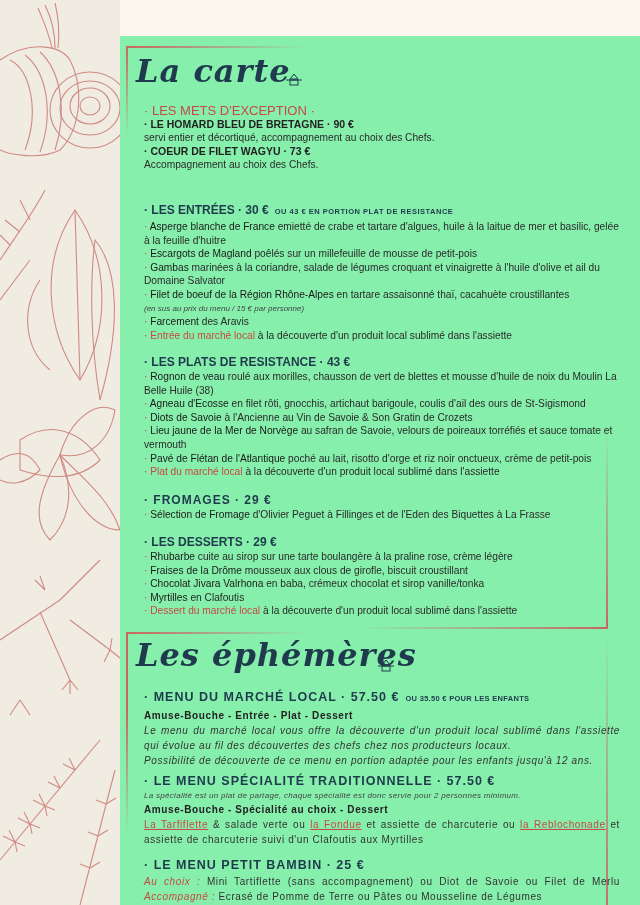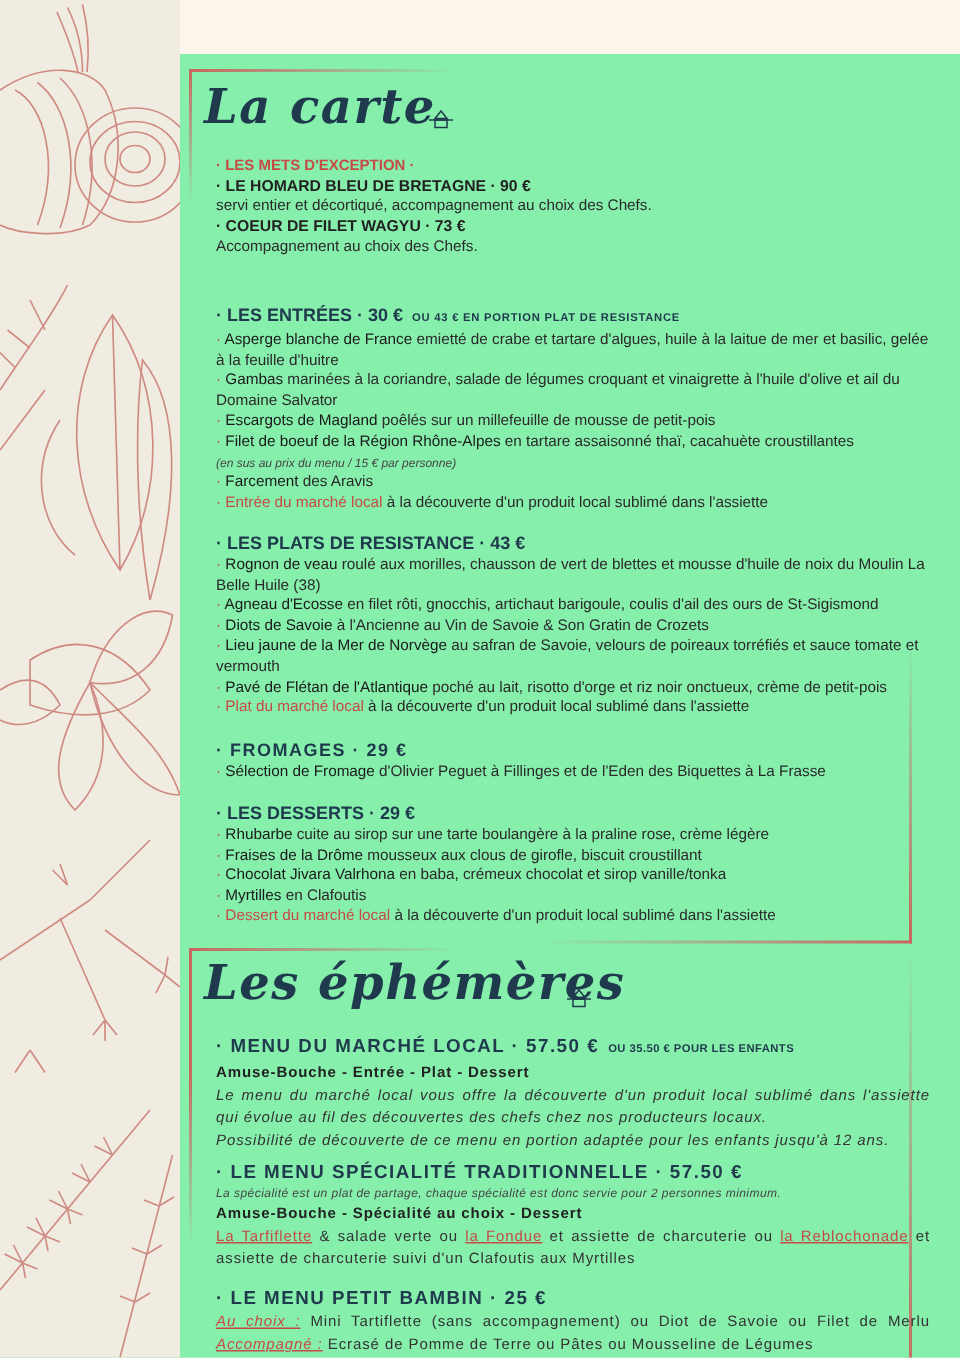--- a/index.html
+++ b/index.html
@@ -15,38 +15,38 @@
   .bt { position:absolute; left:0; top:0; height:2px; width:180px; background:linear-gradient(90deg,#c96661,rgba(201,102,97,0)); }
   .bl { position:absolute; left:0; top:0; width:2px; height:90px; background:linear-gradient(180deg,#c96661,rgba(201,102,97,0)); }
   .bl2 { position:absolute; left:0; top:0; width:2px; height:200px; background:linear-gradient(180deg,#c96661 40%,rgba(201,102,97,0)); }
   .br { position:absolute; right:0; bottom:0; width:2px; height:200px; background:linear-gradient(0deg,#c96661,rgba(201,102,97,0)); }
   .bb { position:absolute; right:0; bottom:0; height:2px; width:250px; background:linear-gradient(270deg,#c96661,rgba(201,102,97,0)); }
 
   .title { position:absolute; font-family:"DejaVu Serif", serif; font-style:italic; font-weight:bold; color:#1f3a4d; font-size:32px; letter-spacing:1px; }
   .house { position:absolute; width:16px; height:14px; }
 
   .sec { position:absolute; left:18px; width:475px; font-size:10.2px; line-height:13.6px; }
-  .h-red { color:#c64a45; font-weight:bold; font-size:10px; }
+  .h-red { color:#c64a45; font-weight:normal; font-size:13px; }
   .h-blue { color:#1f3a4d; font-weight:bold; font-size:12px; line-height:16px; }
   .h-blue .sm { font-size:7.5px; letter-spacing:0.5px; margin-left:6px; }
   .sub { font-weight:bold; font-size:10.5px; color:#222; }
   .line { display:block; }
   .dot { color:#c64a45; }
   b { font-weight:normal; color:#1a1a1a; }
   .redt { color:#c64a45;text-align:center; }
   .note { font-style:italic; font-size:8px; color:#444; }
 
   .eph { position:absolute; left:18px; width:476px; font-size:10px; line-height:15px; letter-spacing:0.6px; }
   .eph .h-blue { font-size:12.5px; letter-spacing:1px; line-height:18px; }
   .eph .h-blue .sm { font-size:7.5px; letter-spacing:0.3px; }
   .eph .bold { font-weight:bold; color:#222; }
   .eph .ital { font-style:italic; text-align:justify; color:#333; }
   .eph .just { text-align:justify; color:#333; }
   .ul { color:#c64a45; text-decoration:underline; }
-  .uli { color:#c64a45; text-decoration:underline; font-style:italic; }
+  .uli { color:#c64a45; font-style:italic; }
 </style>
 </head>
 <body>
 
 <div class="deco">
   <svg width="120" height="905" viewBox="0 0 120 905" fill="none" stroke="#cf8a82" stroke-width="1.1">
 
     <g>
       <path d="M0 60 C30 40 60 45 70 60 C85 90 80 130 60 150 C40 160 10 155 0 150"></path>
       <path d="M10 60 C30 70 40 110 25 150"></path>
@@ -135,22 +135,22 @@
       <span class="line h-red">· LES METS D'EXCEPTION ·</span>
       <span class="line sub">· LE HOMARD BLEU DE BRETAGNE ·  90 €</span>
       <span class="line">servi entier et décortiqué, accompagnement au choix des Chefs.</span>
       <span class="line sub">· COEUR DE FILET WAGYU ·  73 €</span>
       <span class="line">Accompagnement au choix des Chefs.</span>
     </div>
 
     <div class="sec" style="top:156px;">
       <span class="line h-blue"><span>· LES ENTRÉES ·  30 €</span><span class="sm">OU 43 € EN PORTION PLAT DE RESISTANCE</span></span>
       <span class="line"><span class="dot">· </span><b>Asperge blanche de France</b><span> emietté de crabe et tartare d'algues, huile à la laitue de mer et basilic, gelée à la feuille d'huitre</span></span>
+      <span class="line"><span class="dot">· </span><b>Escargots de Magland</b><span> poêlés sur un millefeuille de mousse de petit-pois</span></span>
       <span class="line"><span class="dot">· </span><b>Gambas</b><span> marinées à la coriandre, salade de légumes croquant et vinaigrette à l'huile d'olive et ail du Domaine Salvator</span></span>
-      <span class="line"><span class="dot">· </span><b>Escargots de Magland</b><span> poêlés sur un millefeuille de mousse de petit-pois</span></span>
       <span class="line"><span class="dot">· </span><b>Filet de boeuf de la Région Rhône-Alpes</b><span> en tartare assaisonné thaï, cacahuète croustillantes</span></span>
       <span class="line note">(en sus au prix du menu / 15 € par personne)</span>
       <span class="line"><span class="dot">· </span><b>Farcement</b><span> des Aravis</span></span>
       <span class="line"><span class="dot">· </span><span class="redt">Entrée du marché local</span><span> à la découverte d'un produit local sublimé dans l'assiette</span></span>
     </div>
 
     <div class="sec" style="top:308px;">
       <span class="line h-blue">· LES PLATS DE RESISTANCE ·  43 €</span>
       <span class="line"><span class="dot">· </span><b>Rognon de veau</b><span> roulé aux morilles, chausson de vert de blettes et mousse d'huile de noix du Moulin La Belle Huile (38)</span></span>
       <span class="line"><span class="dot">· </span><b>Agneau d'Ecosse</b><span> en filet rôti, gnocchis, artichaut barigoule, coulis d'ail des ours de St-Sigismond</span></span>

